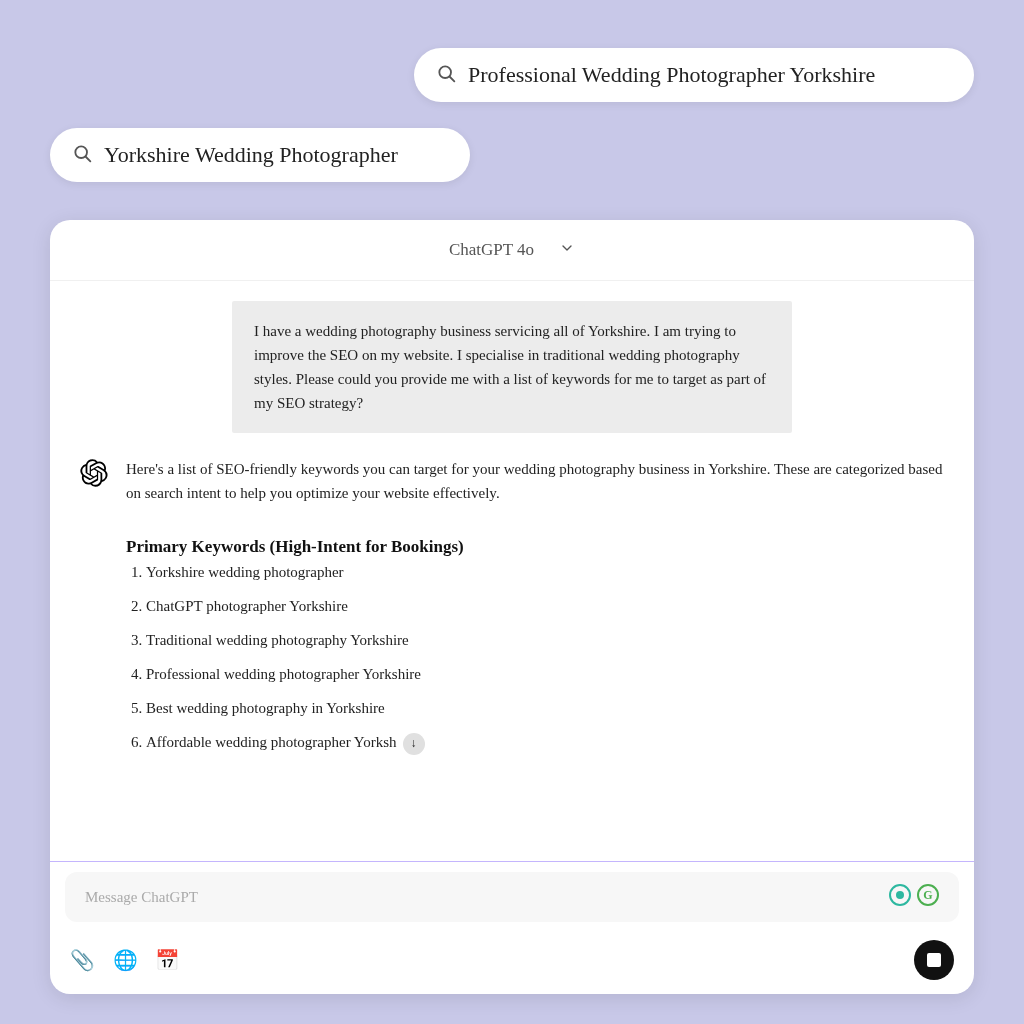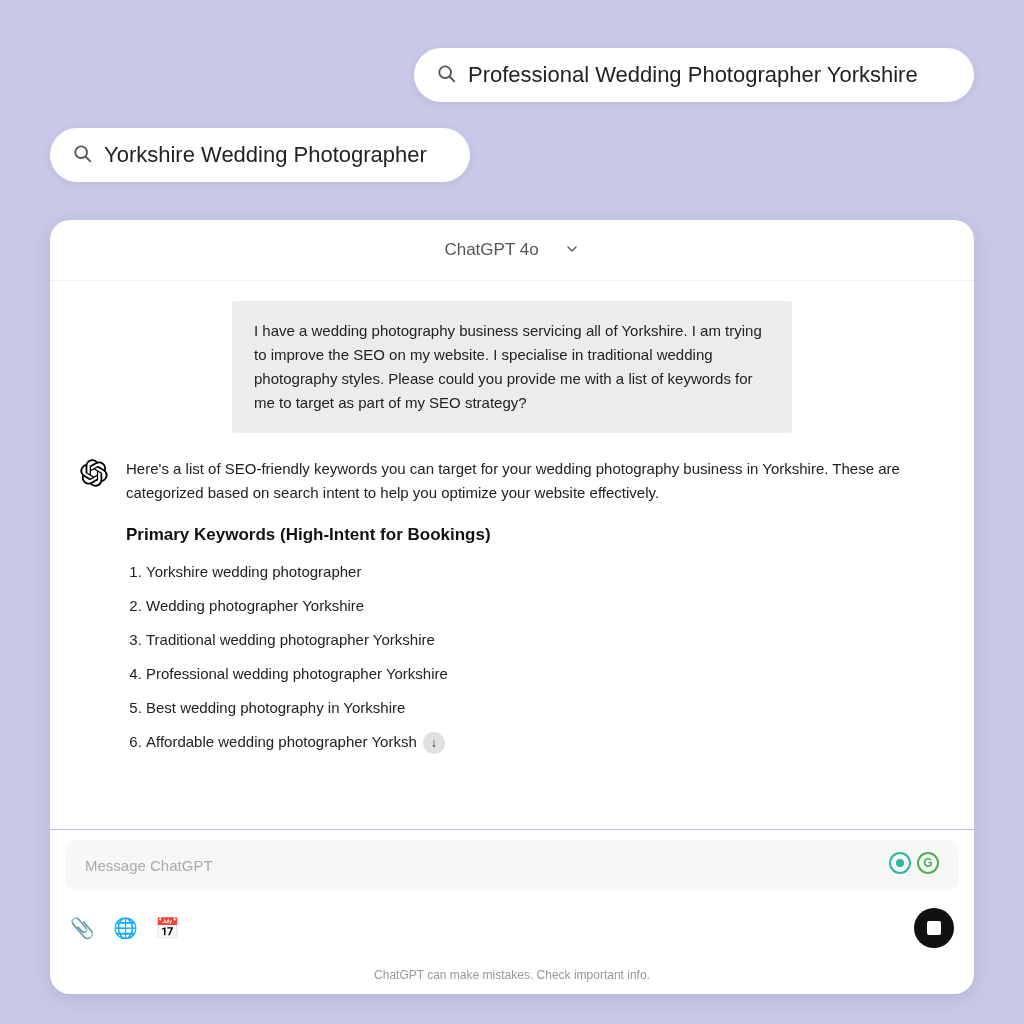--- a/index.html
+++ b/index.html
@@ -12,20 +12,21 @@
       align-items: center;
       justify-content: center;
       overflow: hidden;
     }
     .outer {
       background-color: #c8c8e8;
       width: 1024px;
       height: 1024px;
       position: relative;
       padding: 40px 44px;
+      font-family: Liberation Serif, serif;
     }
     
     .search-top {
       position: absolute;
       top: 48px;
       right: 50px;
       background: white;
       border-radius: 28px;
       display: flex;
       align-items: center;
@@ -122,26 +123,25 @@
       flex-shrink: 0;
       margin-top: 2px;
     }
     .ai-content {
       flex: 1;
       font-size: 15px;
       line-height: 1.6;
       color: #222;
     }
     .ai-intro {
-      margin-bottom: 16px;
+      margin-bottom: 28px;
     }
     .ai-section-title {
       font-size: 17px;
       font-weight: 700;
-      margin-bottom: 12px;
       color: #111;
     }
     .ai-list {
       padding-left: 20px;
       list-style: decimal;
     }
     .ai-list li {
       margin-bottom: 10px;
       font-size: 15px;
       color: #222;
@@ -273,22 +273,22 @@
           
           <svg class="chatgpt-logo" viewBox="0 0 41 41" fill="none" xmlns="http://www.w3.org/2000/svg">
             <path d="M37.532 16.87a9.963 9.963 0 0 0-.856-8.184 10.078 10.078 0 0 0-10.855-4.835A9.964 9.964 0 0 0 18.306.5a10.079 10.079 0 0 0-9.614 6.977 9.967 9.967 0 0 0-6.664 4.834 10.08 10.08 0 0 0 1.24 11.817 9.965 9.965 0 0 0 .856 8.185 10.079 10.079 0 0 0 10.855 4.835 9.965 9.965 0 0 0 7.516 3.35 10.078 10.078 0 0 0 9.617-6.981 9.967 9.967 0 0 0 6.663-4.834 10.079 10.079 0 0 0-1.243-11.813zM22.498 37.886a7.474 7.474 0 0 1-4.799-1.735c.061-.033.168-.091.237-.134l7.964-4.6a1.294 1.294 0 0 0 .655-1.134V19.054l3.366 1.944a.12.12 0 0 1 .066.092v9.299a7.505 7.505 0 0 1-7.49 7.496zM6.392 31.006a7.471 7.471 0 0 1-.894-5.023c.06.036.162.099.237.141l7.964 4.6a1.297 1.297 0 0 0 1.308 0l9.724-5.614v3.888a.12.12 0 0 1-.048.103l-8.051 4.649a7.504 7.504 0 0 1-10.24-2.744zM4.297 13.62A7.469 7.469 0 0 1 8.2 10.333c0 .068-.004.19-.004.274v9.201a1.294 1.294 0 0 0 .654 1.132l9.723 5.614-3.366 1.944a.12.12 0 0 1-.114.012L7.044 23.86a7.504 7.504 0 0 1-2.747-10.24zm27.658 6.437l-9.724-5.615 3.367-1.943a.121.121 0 0 1 .114-.012l8.048 4.648a7.498 7.498 0 0 1-1.158 13.528v-9.476a1.293 1.293 0 0 0-.647-1.13zm3.35-5.043c-.059-.037-.162-.099-.236-.141l-7.965-4.6a1.298 1.298 0 0 0-1.308 0l-9.723 5.614v-3.888a.12.12 0 0 1 .048-.103l8.05-4.645a7.497 7.497 0 0 1 11.135 7.763zm-21.063 6.929l-3.367-1.944a.12.12 0 0 1-.065-.092v-9.299a7.497 7.497 0 0 1 12.293-5.756 6.94 6.94 0 0 0-.236.134l-7.965 4.6a1.294 1.294 0 0 0-.654 1.132l-.006 11.225zm1.829-3.943l4.33-2.501 4.332 2.497v4.998l-4.331 2.5-4.331-2.5V18z" fill="currentColor"></path>
           </svg>
         </div>
         <div class="ai-content">
           <p class="ai-intro">Here's a list of SEO-friendly keywords you can target for your wedding photography business in Yorkshire. These are categorized based on search intent to help you optimize your website effectively.</p>
           <p class="ai-section-title">Primary Keywords (High-Intent for Bookings)</p>
           <ol class="ai-list">
           <li>Yorkshire wedding photographer</li>
-              <li>Wedding photographer Yorkshire</li>
-              <li>Traditional wedding photographer Yorkshire</li>
+              <li>ChatGPT photographer Yorkshire</li>
+              <li>Traditional wedding photography Yorkshire</li>
               <li>Professional wedding photographer Yorkshire</li>
               <li>Best wedding photography in Yorkshire</li>
               <li>Affordable wedding photographer Yorksh<span class="scroll-indicator">↓</span></li>
             </ol>
         </div>
       </div>
 
     </div>
 
     <div class="chat-footer">
@@ -312,17 +312,16 @@
       <div class="footer-actions">
         <div class="footer-left-icons">
           <span class="footer-icon">📎</span>
           <span class="footer-icon">🌐</span>
           <span class="footer-icon">📅</span>
         </div>
         <div class="stop-btn">
           <div class="stop-icon"></div>
         </div>
       </div>
-      <div class="chat-disclaimer">ChatGPT can make mistakes. Check important info.</div>
     </div>
   </div>
 
 </div>
 
 </body></html>

